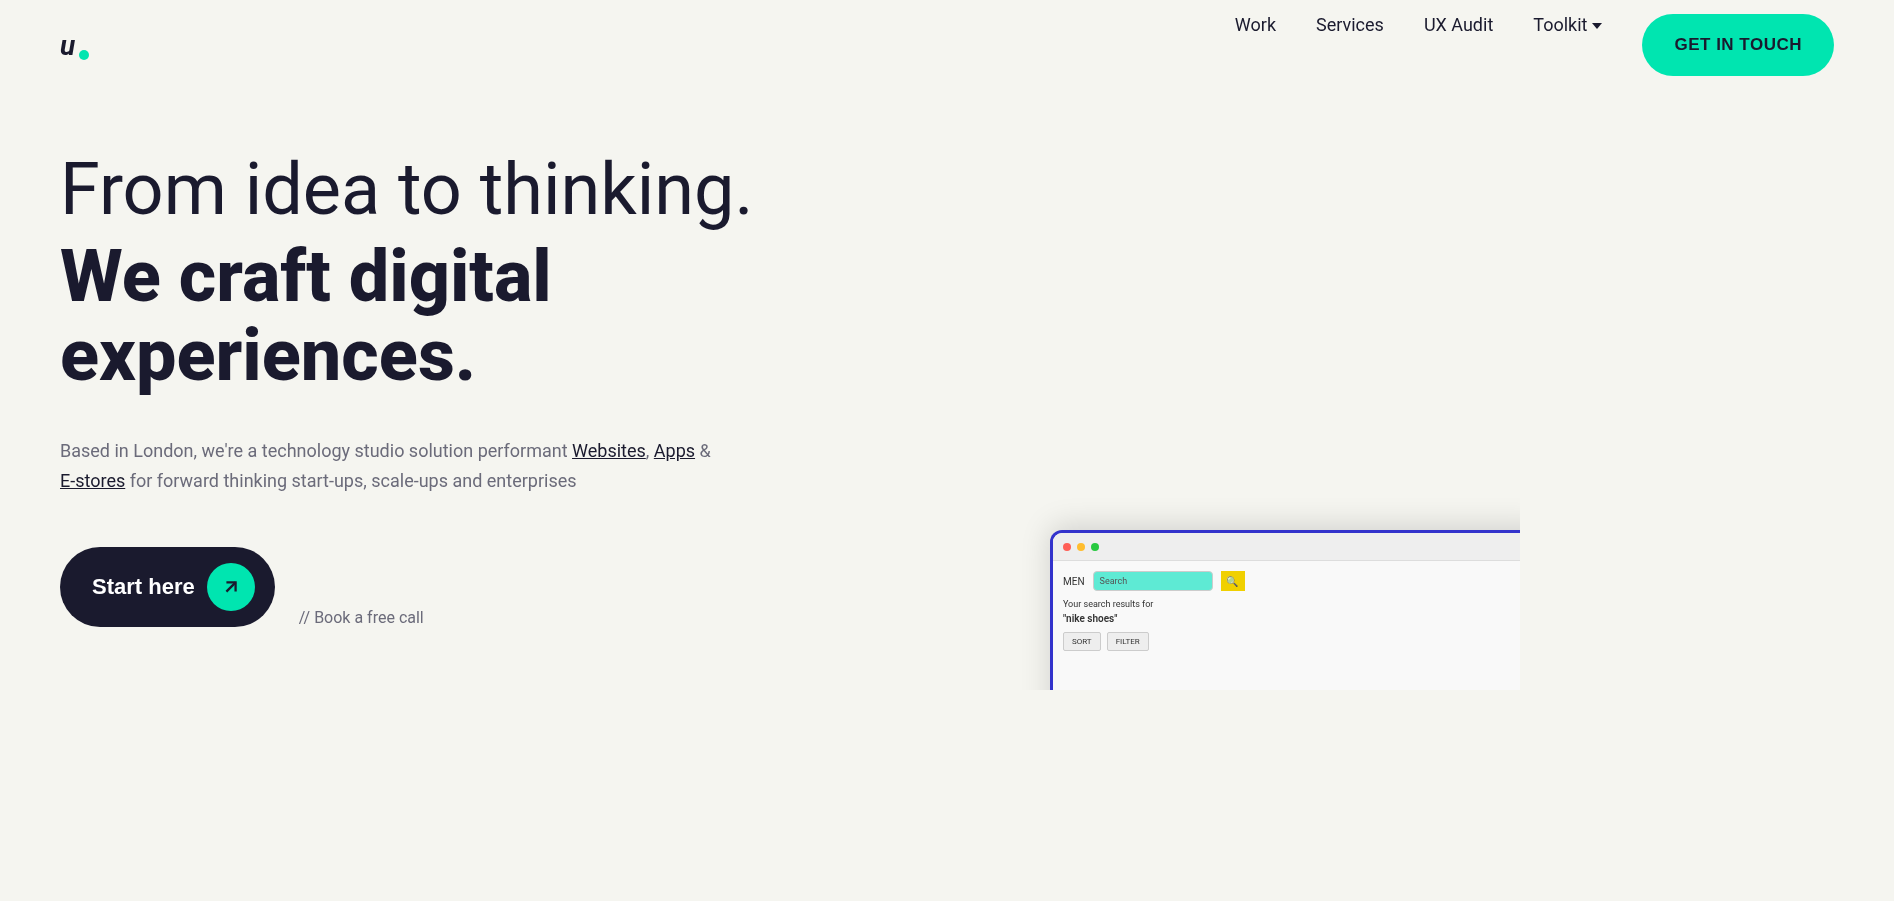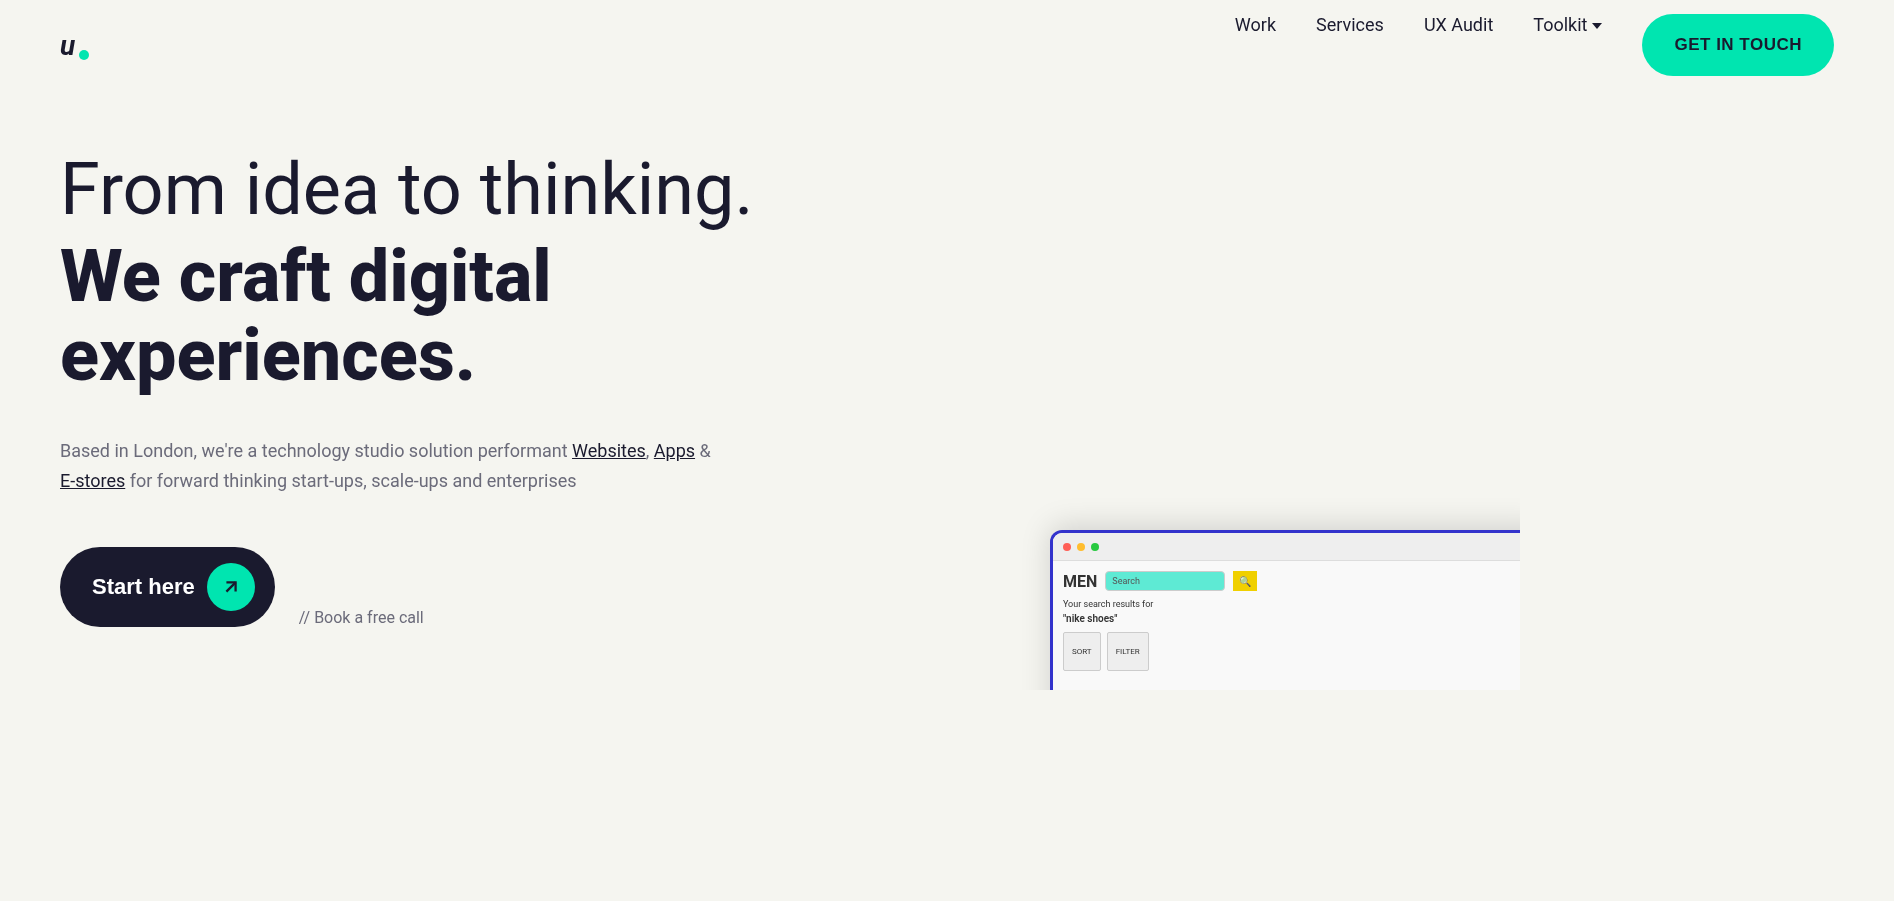--- a/index.html
+++ b/index.html
@@ -227,22 +227,22 @@
     }
 
     .browser-search-bar {
       display: flex;
       align-items: center;
       gap: 8px;
       margin-bottom: 8px;
     }
 
     .browser-men-label {
-      font-size: 16px;
-      font-weight: 700;
+      font-size: 10px;
+      font-weight: 400;
       color: #333;
     }
 
     .browser-search-input {
       background: #5eead4;
       border: 1px solid #ccc;
       border-radius: 4px;
       height: 20px;
       width: 120px;
       display: flex;
@@ -279,21 +279,21 @@
     .browser-filters {
       display: flex;
       gap: 6px;
       margin-bottom: 8px;
     }
 
     .browser-filter-btn {
       background: #eee;
       border: 1px solid #ccc;
       border-radius: 2px;
-      padding: 14px 8px;
+      padding: 4px 8px;
       font-size: 8px;
       color: #333;
     }
 
     .hero-main {
       display: flex;
       position: relative;
       min-height: 600px;
     }
 

